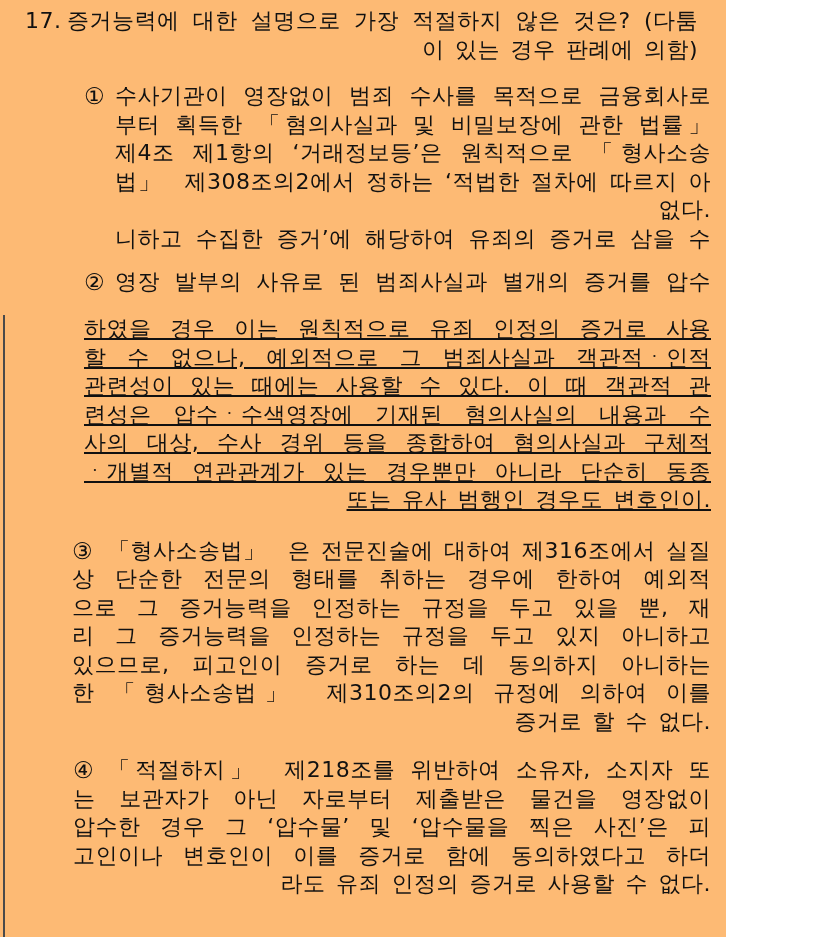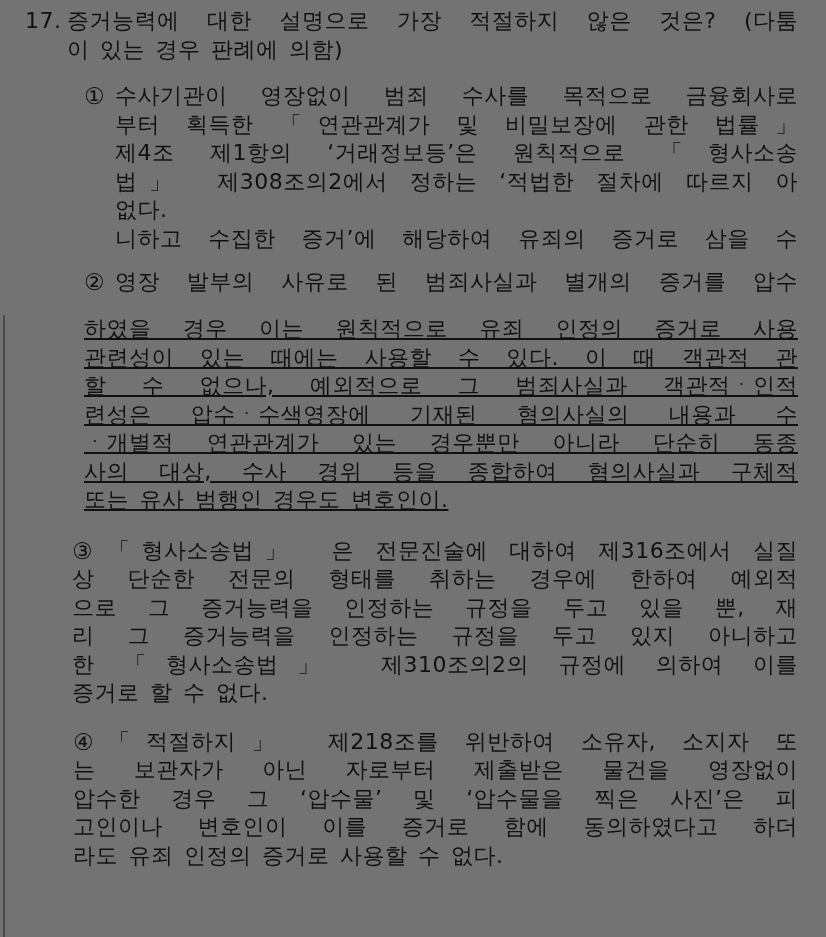--- a/index.html
+++ b/index.html
@@ -2,23 +2,23 @@
 <html><head>
 <meta charset="utf-8">
 <style>
   html, body {
     margin: 0;
     padding: 0;
     background: #ffffff;
   }
   .page {
     position: relative;
-    width: 826px;
+    width: 726px;
     height: 937px;
-    background: #737373;
+    background: #fdba74;
     color: #111111;
     font-family: "DejaVu Sans", sans-serif;
     font-size: 22px;
     letter-spacing: 0.5px;
     word-spacing: 3px;
     overflow: hidden;
   }
   
   .margin-rule {
     position: absolute;
@@ -35,39 +35,39 @@
     line-height: 28.5px;
     white-space: nowrap;
   }
   .title-block {
     margin: 7px 28px 0 67px;
   }
   .line {
     line-height: 28.5px;
     height: 28.5px;
     overflow: hidden;
-    text-align: left;
+    text-align: right;
   }
   .line.just {
     text-align: justify;
     text-align-last: justify;
     text-justify: inter-word;
   }
   .option {
     position: relative;
   }
   .option .marker {
     position: absolute;
     left: var(--mx);
     top: 0;
     line-height: 28.5px;
     font-size: 23px;
   }
   .option .line {
-    margin-right: 28px;
+    margin-right: 15px;
   }
   .option .line.first { margin-left: var(--fi); }
   .option .line.cont  { margin-left: var(--ci); }
   .opt-0 { --mx: 84px; --fi: 115px; --ci: 115px; margin-top: 18px; }
   .opt-1 { --mx: 84px; --fi: 115px; --ci: 84px;  margin-top: 15px; }
   .opt-2 { --mx: 72px; --fi: 108px; --ci: 72px;  margin-top: 22px; }
   .opt-3 { --mx: 73px; --fi: 108px; --ci: 73px;  margin-top: 20px; }
   .block.gap { margin-top: 18.5px; text-decoration: underline; }
 </style>
 </head>
@@ -78,49 +78,50 @@
   <div class="qnum">17.</div>
   <div class="title-block" id="title-block">
       <div class="line just">증거능력에 대한 설명으로 가장 적절하지 않은 것은? (다툼</div>
       <div class="line">이 있는 경우 판례에 의함)</div>
     </div>
   <div id="options">
       <div class="option opt-0">
         <span class="marker">①</span>
         <div class="block">
           <div class="line first just">수사기관이 영장없이 범죄 수사를 목적으로 금융회사로</div>
-          <div class="line cont just">부터 획득한 「연관관계가 및 비밀보장에 관한 법률」</div>
+          <div class="line cont just">부터 획득한 「혐의사실과 및 비밀보장에 관한 법률」</div>
           <div class="line cont just">제4조 제1항의 ‘거래정보등’은 원칙적으로 「형사소송</div>
           <div class="line cont just">법」　제308조의2에서 정하는 ‘적법한 절차에 따르지 아</div>
           <div class="line cont">없다.</div>
           <div class="line cont just">니하고 수집한 증거’에 해당하여 유죄의 증거로 삼을 수</div>
         </div>
       </div>
       <div class="option opt-1">
         <span class="marker">②</span>
         <div class="block">
           <div class="line first just">영장 발부의 사유로 된 범죄사실과 별개의 증거를 압수</div>
         </div>
         <div class="block gap">
           <div class="line cont just">하였을 경우 이는 원칙적으로 유죄 인정의 증거로 사용</div>
+          <div class="line cont just">할 수 없으나, 예외적으로 그 범죄사실과 객관적ㆍ인적</div>
           <div class="line cont just">관련성이 있는 때에는 사용할 수 있다. 이 때 객관적 관</div>
-          <div class="line cont just">할 수 없으나, 예외적으로 그 범죄사실과 객관적ㆍ인적</div>
           <div class="line cont just">련성은 압수ㆍ수색영장에 기재된 혐의사실의 내용과 수</div>
+          <div class="line cont just">사의 대상, 수사 경위 등을 종합하여 혐의사실과 구체적</div>
           <div class="line cont just">ㆍ개별적 연관관계가 있는 경우뿐만 아니라 단순히 동종</div>
-          <div class="line cont just">사의 대상, 수사 경위 등을 종합하여 혐의사실과 구체적</div>
           <div class="line cont">또는 유사 범행인 경우도 변호인이.</div>
         </div>
       </div>
       <div class="option opt-2">
         <span class="marker">③</span>
         <div class="block">
           <div class="line first just">「형사소송법」　은 전문진술에 대하여 제316조에서 실질</div>
           <div class="line cont just">상 단순한 전문의 형태를 취하는 경우에 한하여 예외적</div>
           <div class="line cont just">으로 그 증거능력을 인정하는 규정을 두고 있을 뿐, 재</div>
           <div class="line cont just">리 그 증거능력을 인정하는 규정을 두고 있지 아니하고</div>
+          <div class="line cont just">있으므로, 피고인이 증거로 하는 데 동의하지 아니하는</div>
           <div class="line cont just">한 「형사소송법」　제310조의2의 규정에 의하여 이를</div>
           <div class="line cont">증거로 할 수 없다.</div>
         </div>
       </div>
       <div class="option opt-3">
         <span class="marker">④</span>
         <div class="block">
           <div class="line first just">「적절하지」　제218조를 위반하여 소유자, 소지자 또</div>
           <div class="line cont just">는 보관자가 아닌 자로부터 제출받은 물건을 영장없이</div>
           <div class="line cont just">압수한 경우 그 ‘압수물’ 및 ‘압수물을 찍은 사진’은 피</div>

